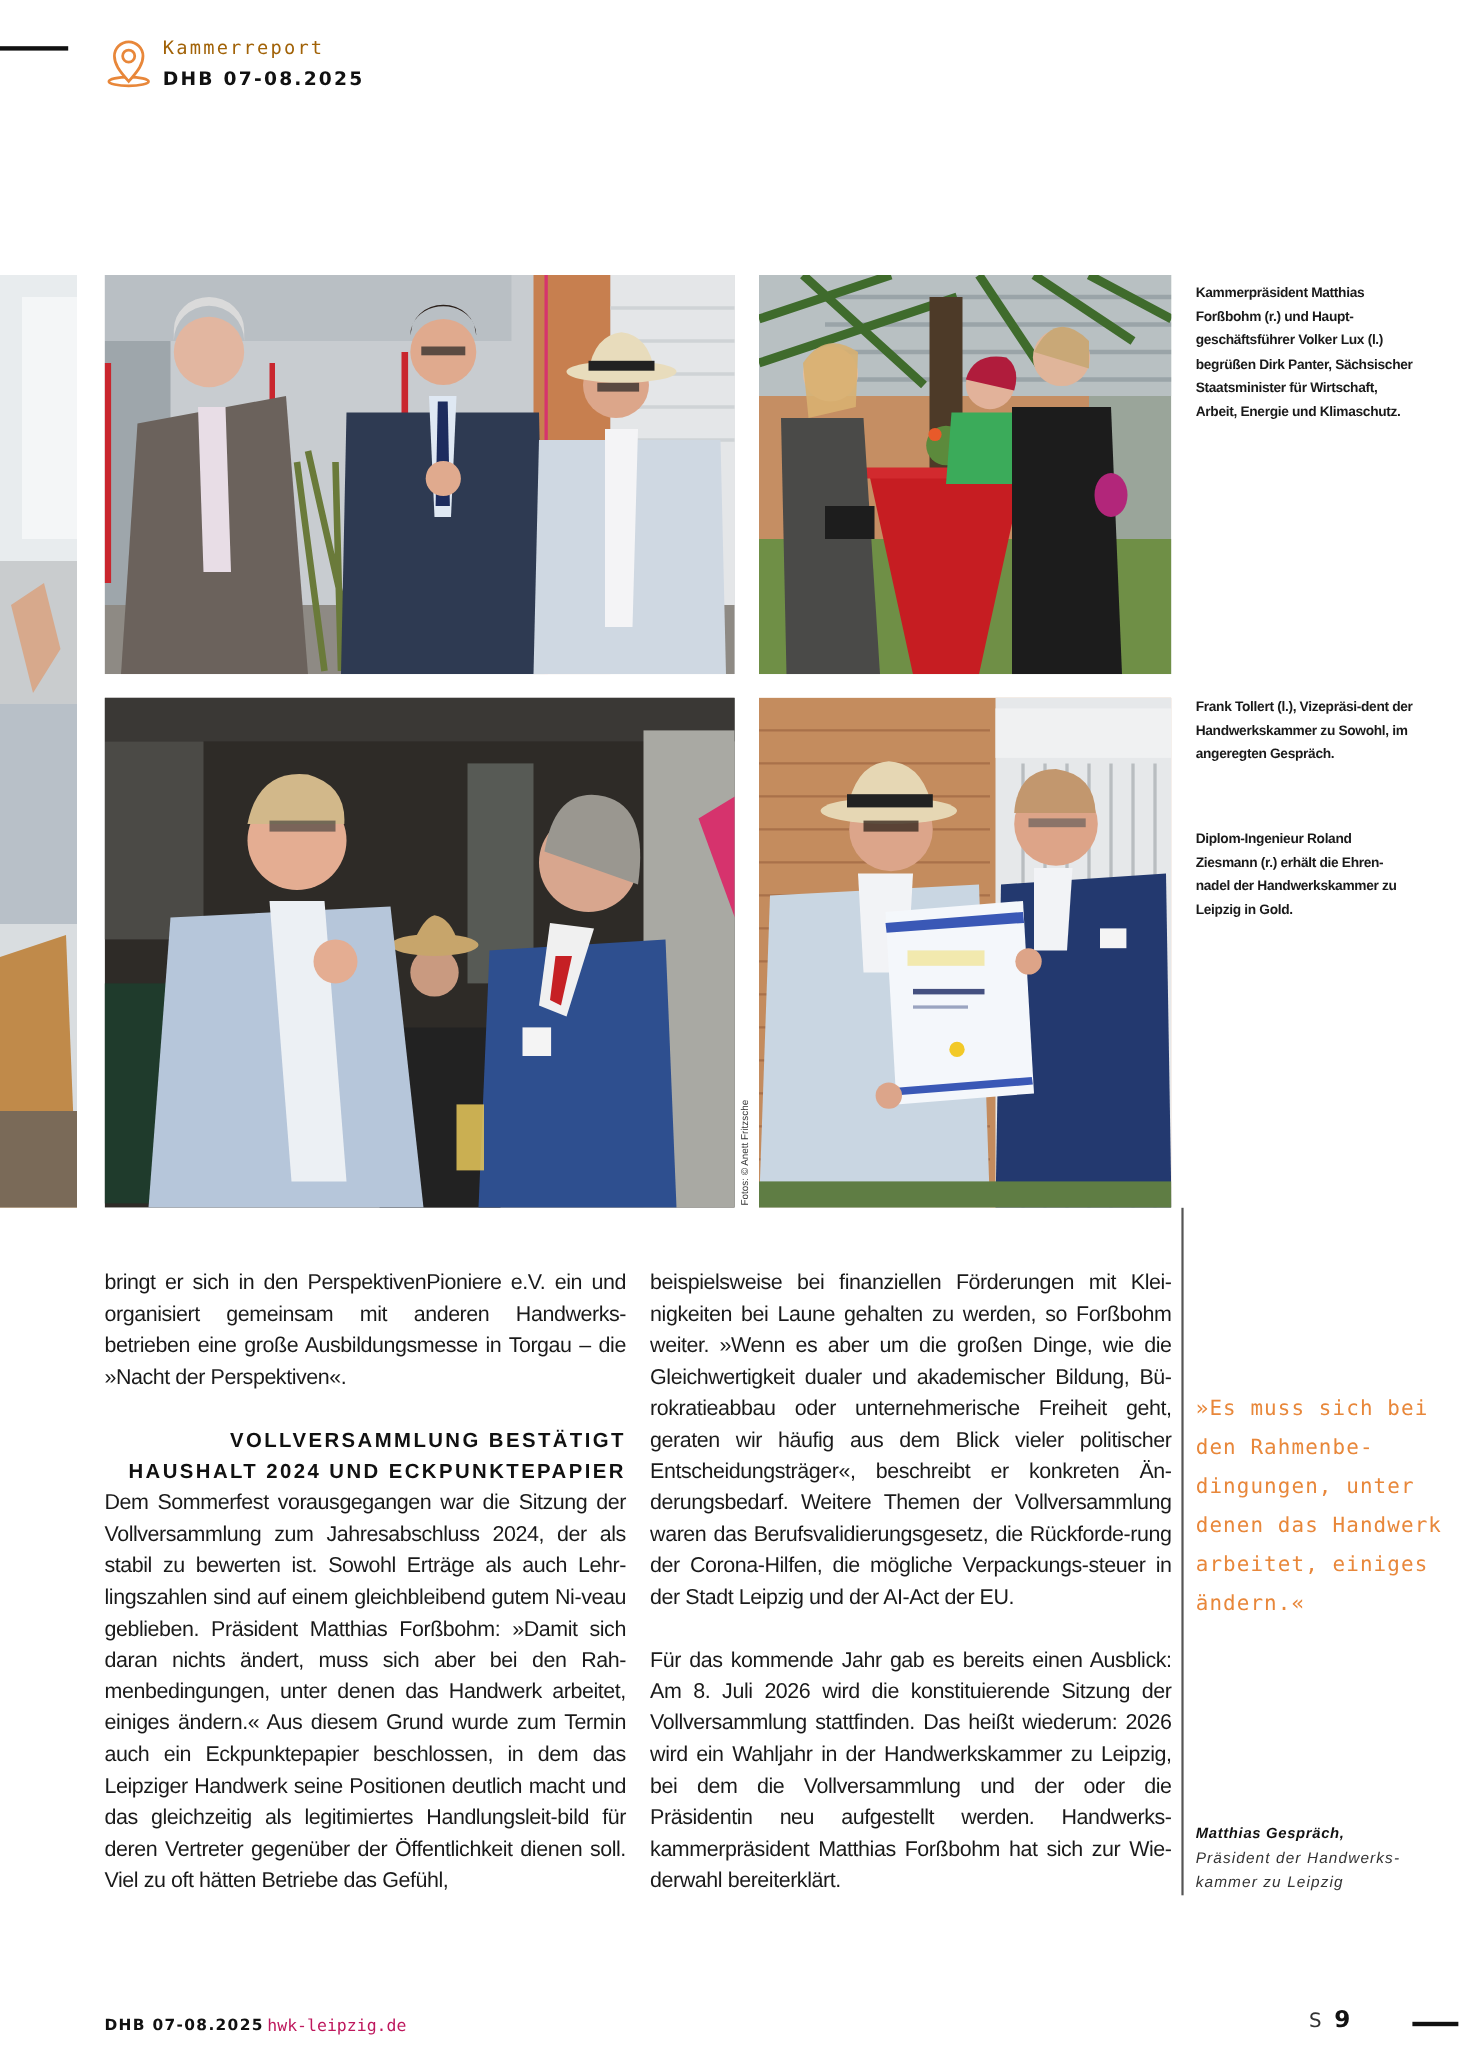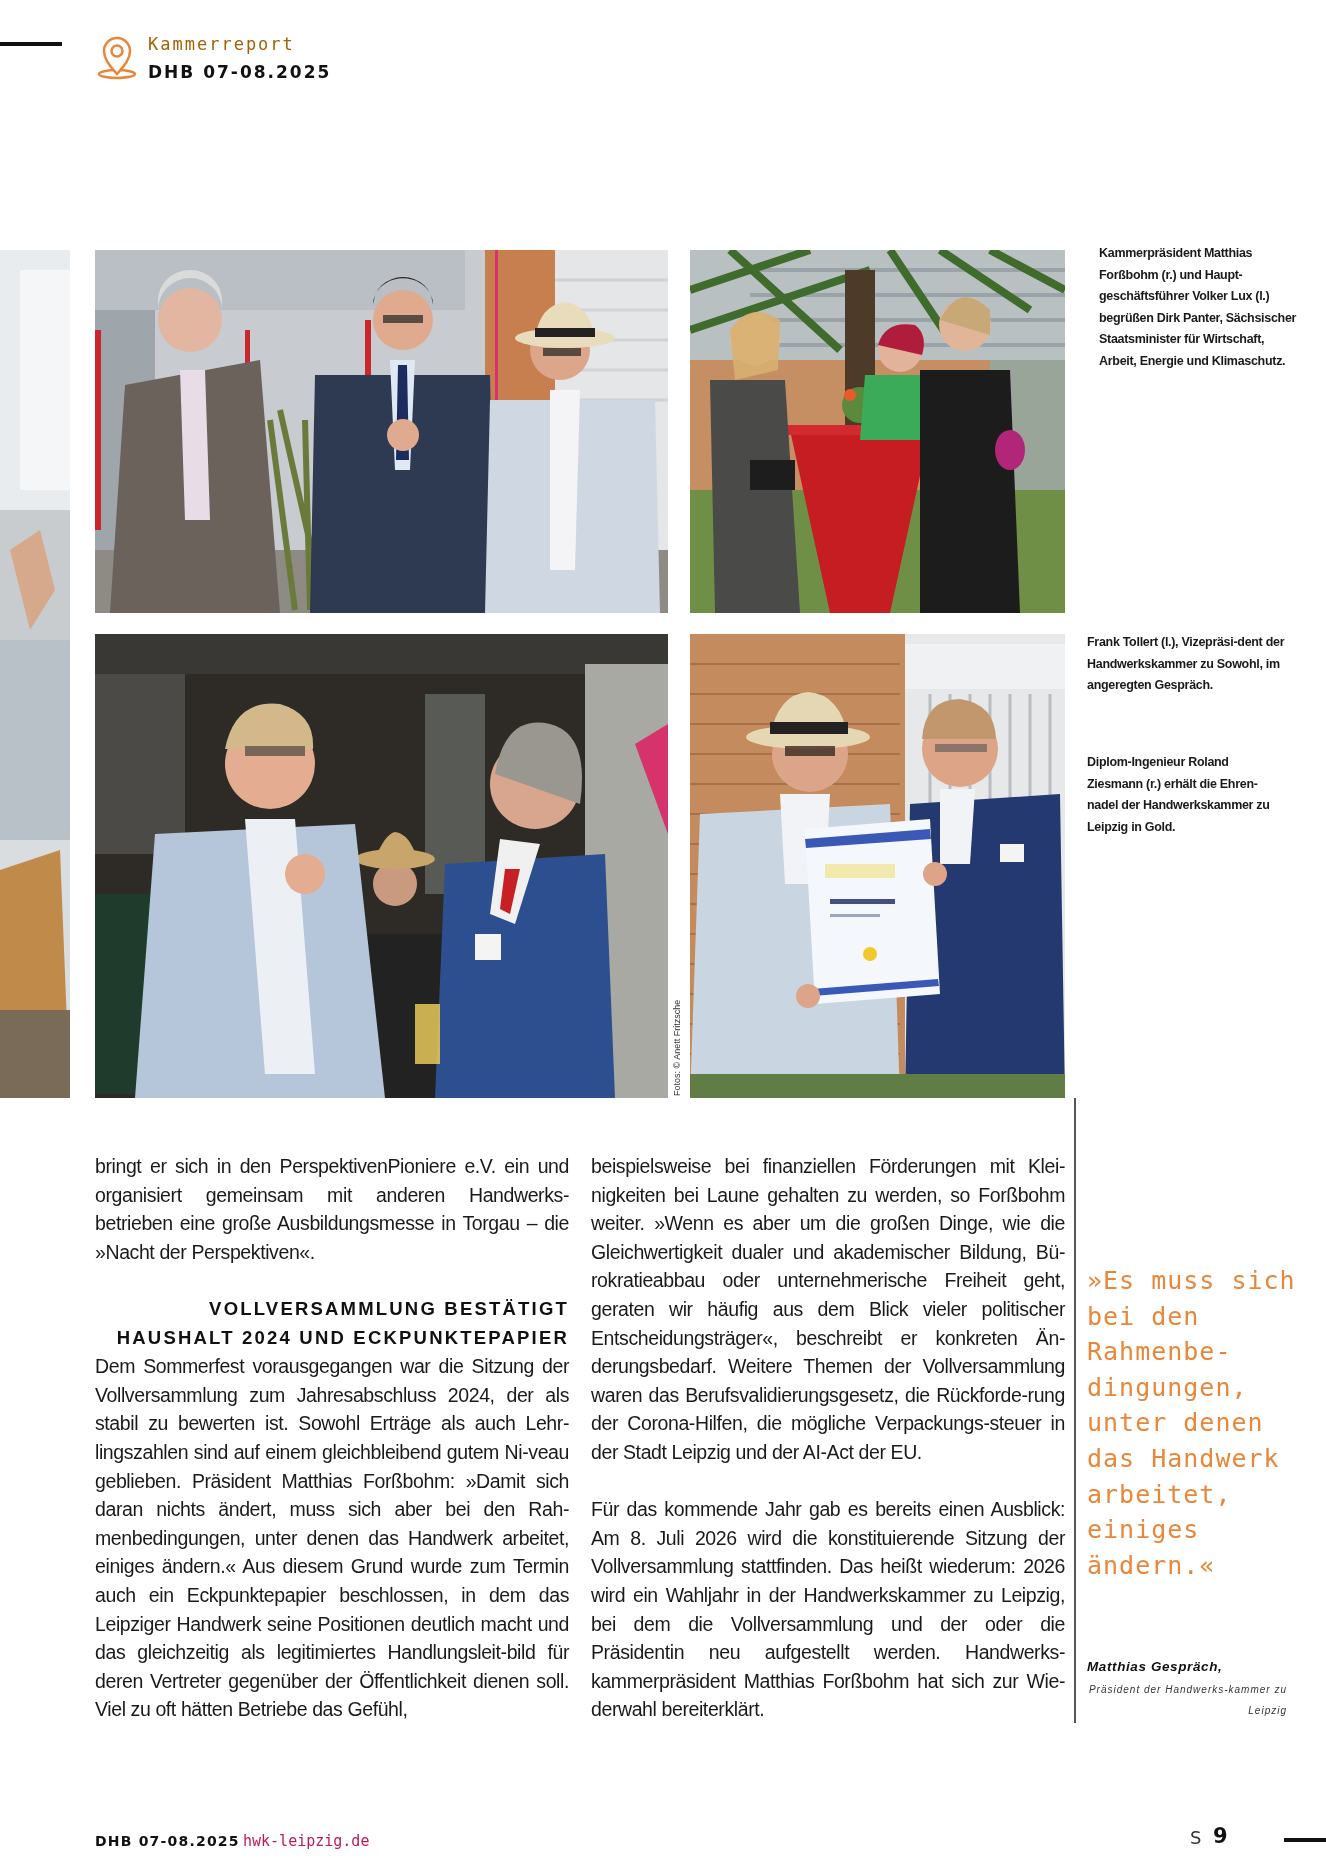--- a/index.html
+++ b/index.html
@@ -18,37 +18,37 @@
     .ph-edge-left { left: 0; top: 250px; width: 70px; height: 848px; }
     .ph-1 { left: 95px; top: 250px; width: 573px; height: 363px; }
     .ph-2 { left: 690px; top: 250px; width: 375px; height: 363px; }
     .ph-3 { left: 95px; top: 634px; width: 573px; height: 464px; }
     .ph-4 { left: 690px; top: 634px; width: 375px; height: 464px; }
 
     .photo-credit { position: absolute; left: 672px; top: 1096px; transform-origin: left top; transform: rotate(-90deg); font-family: "Liberation Sans Narrow", "Liberation Sans", sans-serif; font-size: 9px; color: #333; white-space: nowrap; }
 
     
     .caption { position: absolute; left: 1087px; width: 200px; font-family: "Liberation Sans", sans-serif; font-size: 12.5px; font-weight: bold; line-height: 21.5px; color: #1a1a1a; letter-spacing: -0.3px; }
-    .caption-1 { top: 243px; margin-left: 12px; }
+    .caption-1 { top: 256px; }
     .caption-2 { top: 632px; }
     .caption-3 { top: 752px; }
 
     
     .col { position: absolute; top: 1152px; font-family: "Liberation Sans", sans-serif; font-size: 19.5px; line-height: 28.6px; color: #1a1a1a; text-align: justify; letter-spacing: -0.4px; }
     .col-left { left: 95px; width: 474px; }
     .col-mid { left: 591px; width: 474px; }
     .col p { margin: 0; }
     .col .para-gap { height: 28.6px; }
     .subhead { font-weight: bold; letter-spacing: 2.2px; font-size: 18.5px; line-height: 28.6px; text-align: right; text-transform: uppercase; color: #111; }
 
     
     .v-divider { position: absolute; left: 1074px; top: 1098px; width: 2px; height: 625px; background: #555; }
-    .pull-quote { position: absolute; left: 1087px; top: 1263px; width: 230px; font-family: "DejaVu Sans Mono", monospace; font-size: 25px; line-height: 35.6px; color: #e8873a; letter-spacing: 1px; }
+    .pull-quote { position: absolute; left: 1087px; top: 1263px; width: 230px; font-family: "DejaVu Sans Mono", monospace; font-size: 19px; line-height: 35.6px; color: #e8873a; letter-spacing: 1px; }
     .quote-author { position: absolute; left: 1087px; top: 1659px; font-family: "Liberation Sans", sans-serif; font-style: italic; font-weight: bold; font-size: 13.5px; letter-spacing: 0.6px; color: #111; }
-    .quote-role { position: absolute; left: 1087px; top: 1679px; width: 200px; font-family: "Liberation Sans", sans-serif; font-style: italic; font-size: 10px; line-height: 21px; letter-spacing: 1px; color: #333; text-align: right; }
+    .quote-role { position: absolute; left: 1087px; top: 1679px; width: 200px; font-family: "Liberation Sans", sans-serif; font-style: italic; font-size: 14px; line-height: 21px; letter-spacing: 1px; color: #333; }
 
     
     .footer-issue { position: absolute; left: 95px; top: 1833px; font-family: "DejaVu Sans", sans-serif; font-weight: bold; font-size: 14px; letter-spacing: 1.2px; color: #111; }
     .footer-url { position: absolute; left: 243px; top: 1832px; font-family: "DejaVu Sans Mono", monospace; font-size: 15px; color: #be185d; }
     .page-prefix { position: absolute; left: 1190px; top: 1827px; font-family: "DejaVu Sans", sans-serif; font-size: 18px; color: #333; }
     .page-number { position: absolute; left: 1213px; top: 1824px; font-family: "DejaVu Sans", sans-serif; font-weight: bold; font-size: 21px; color: #111; }
     .bottom-rule { position: absolute; left: 1284px; top: 1838px; width: 42px; height: 4px; background: #111; }
   </style>
 </head>
 <body>

